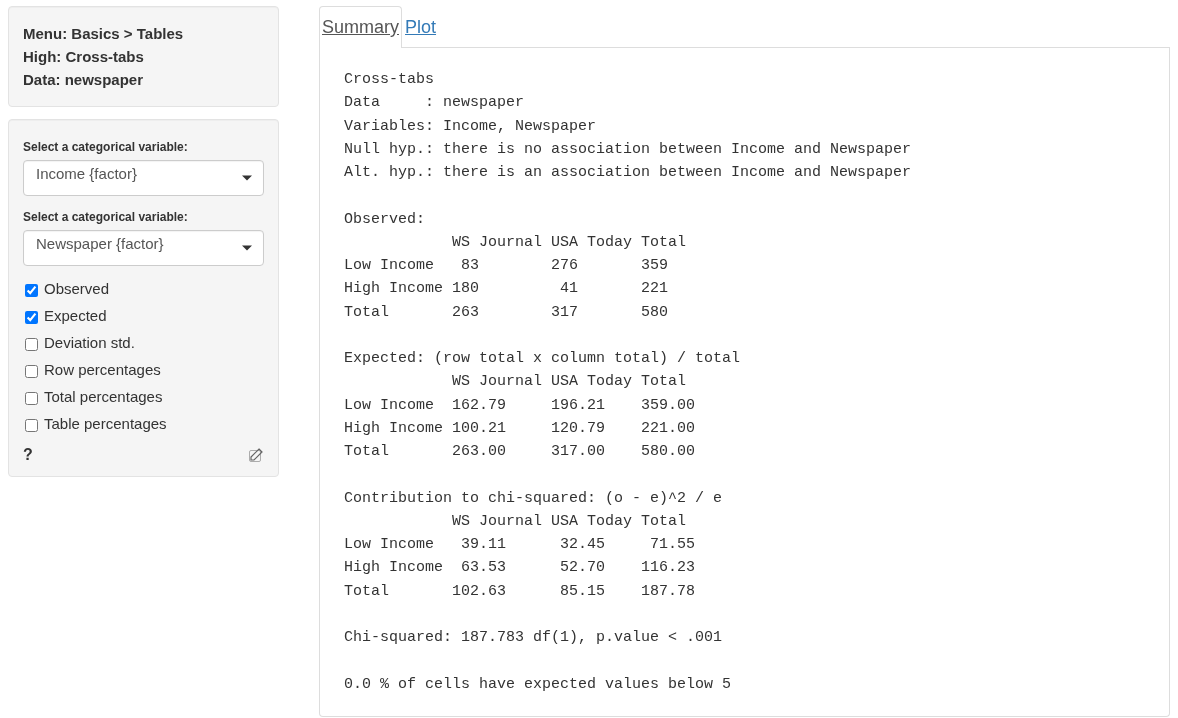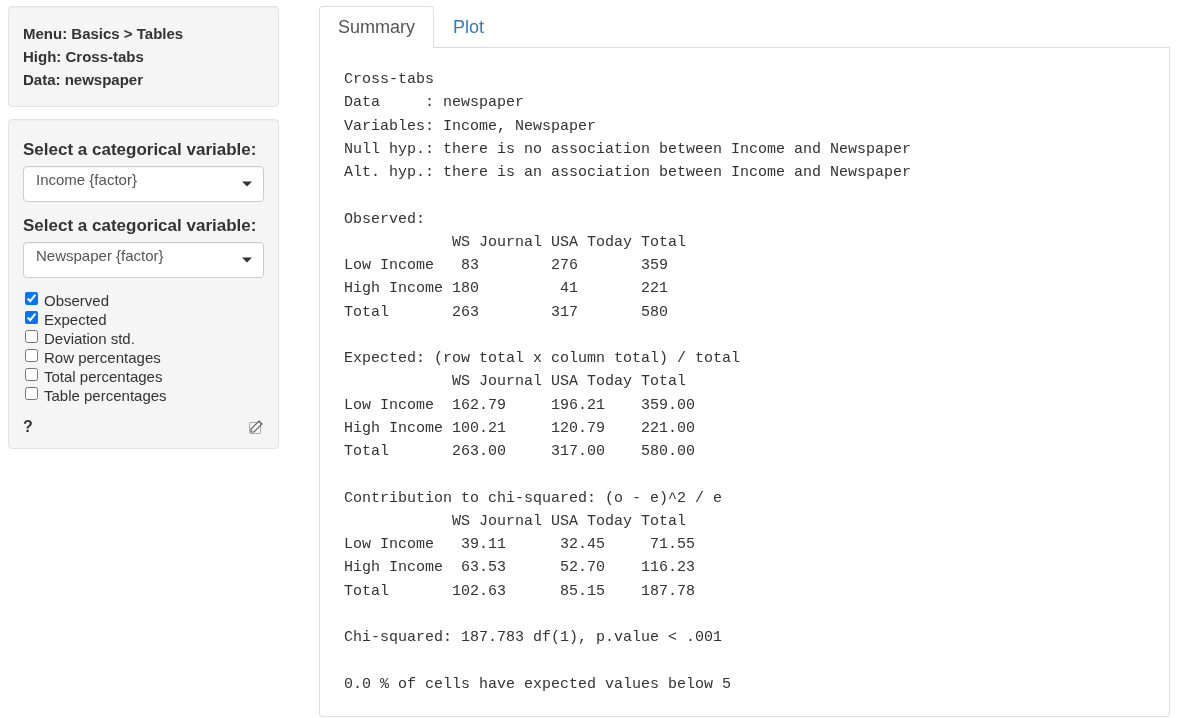--- a/index.html
+++ b/index.html
@@ -29,21 +29,21 @@
     box-shadow: inset 0 1px 1px rgba(0,0,0,0.03);
   }
   .well p {
     margin: 6px 0;
     font-size: 15px;
     font-weight: bold;
     color: #333;
   }
   .form-label {
     font-weight: bold;
-    font-size: 17px;
+    font-size: 12px;
     margin: 8px 0 6px;
     display: block;
   }
   .select-wrap {
     position: relative;
     margin-bottom: 14px;
   }
   .select-box {
     width: 100%;
     background: #fff;
@@ -61,23 +61,23 @@
     right: 12px;
     top: 50%;
     transform: translateY(-50%);
     width: 0; height: 0;
     border-left: 5px solid transparent;
     border-right: 5px solid transparent;
     border-top: 5px solid #333;
   }
   .checkbox-row {
     display: flex;
-    align-items: flex-start;
+    align-items: flex-end;
     gap: 6px;
-    margin: 2px 0;
+    margin: 10px 0;
     font-size: 15px;
     padding-left: 2px;
   }
   .checkbox-row input[type=checkbox] {
     margin: 0;
   }
   .well-footer {
     display: flex;
     justify-content: space-between;
     align-items: center;
@@ -89,29 +89,30 @@
 
   .main {
     flex: 1;
     min-width: 0;
   }
   .tabs {
     display: flex;
     border-bottom: 1px solid #ddd;
   }
   .tab {
-    padding: 10px 18px;
+    padding: 10px 2px;
     font-size: 18px;
     cursor: pointer;
     border: 1px solid transparent;
     border-bottom: none;
     margin-bottom: -1px;
     color: #337ab7;
     border-top-left-radius: 4px;
     border-top-right-radius: 4px;
+    text-decoration: underline;
   }
   .tab.active {
     color: #555;
     background: #fff;
     border-color: #ddd;
   }
   .tab-panel {
     border: 1px solid #ddd;
     border-top: none;
     border-radius: 0 0 4px 4px;

